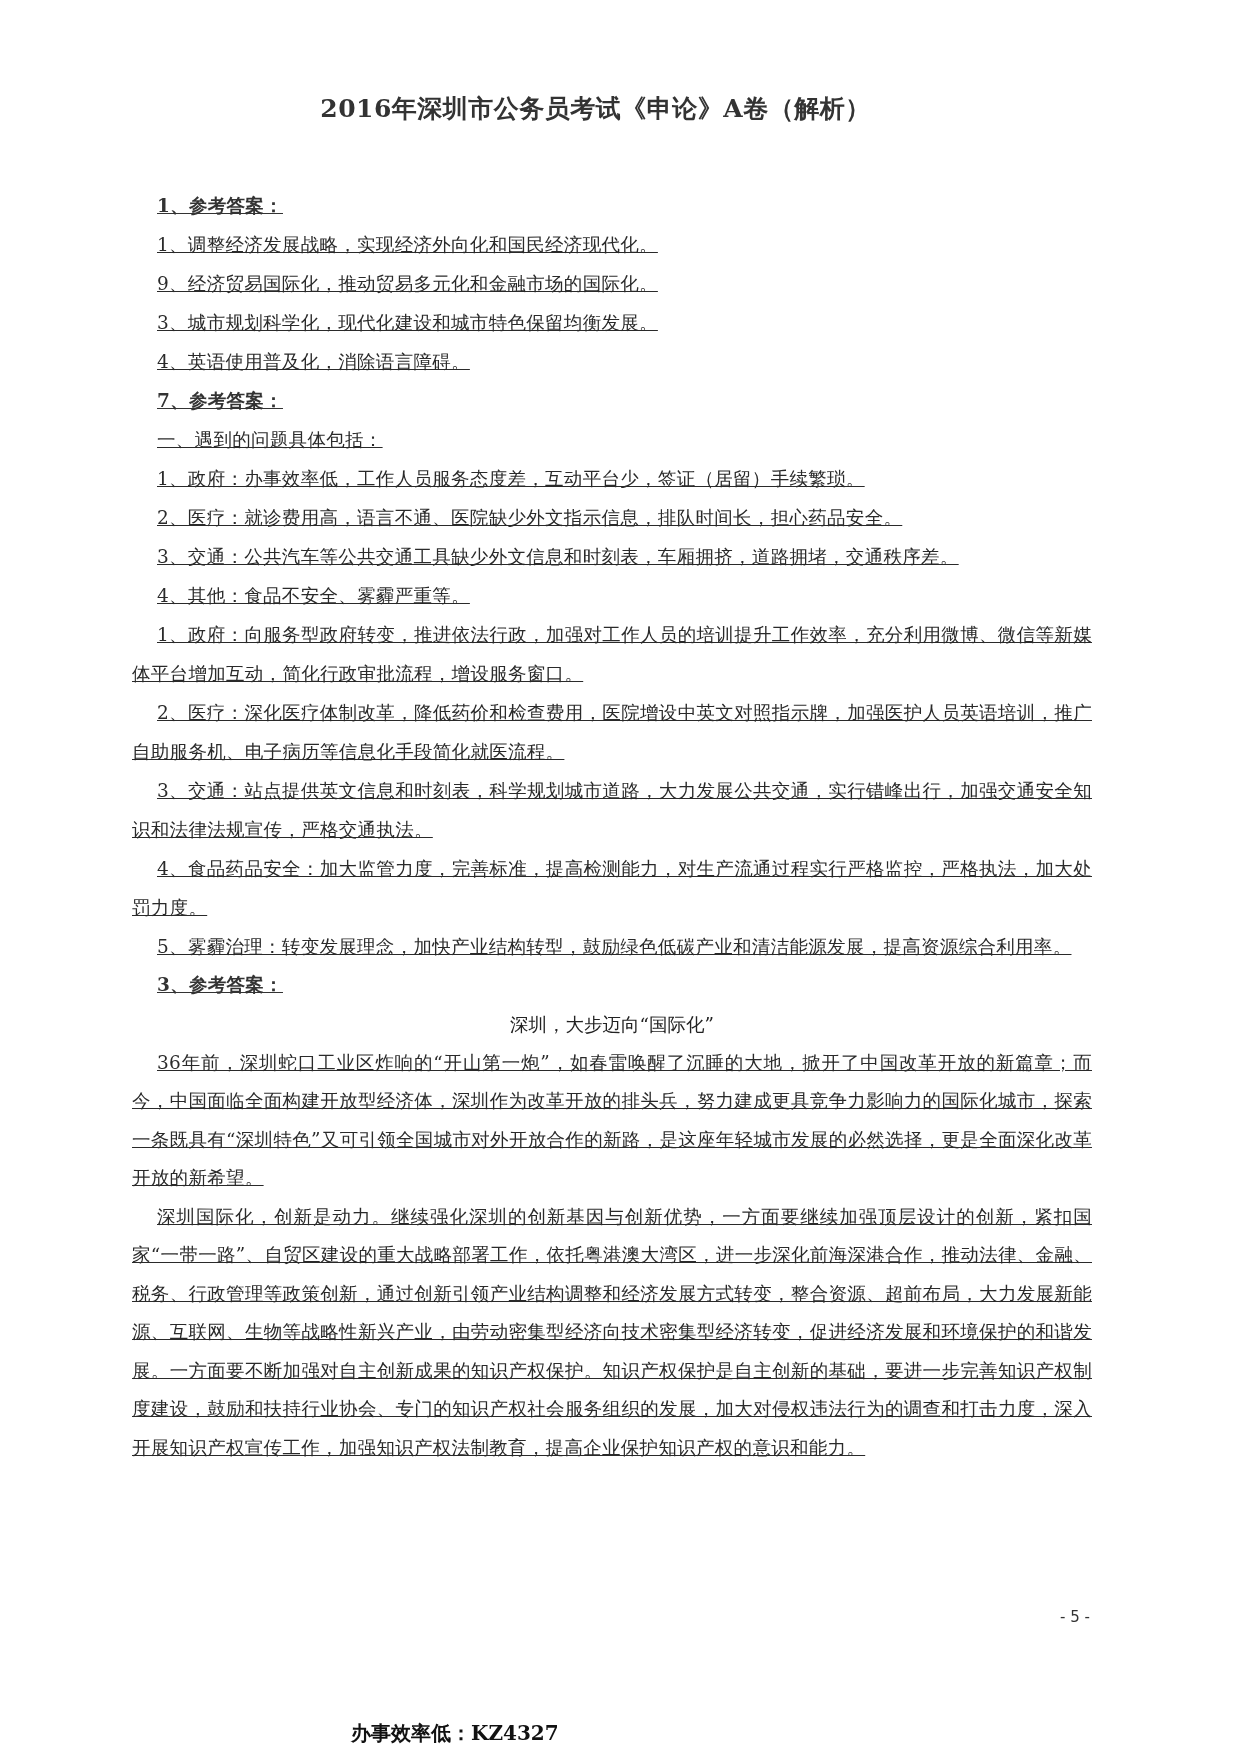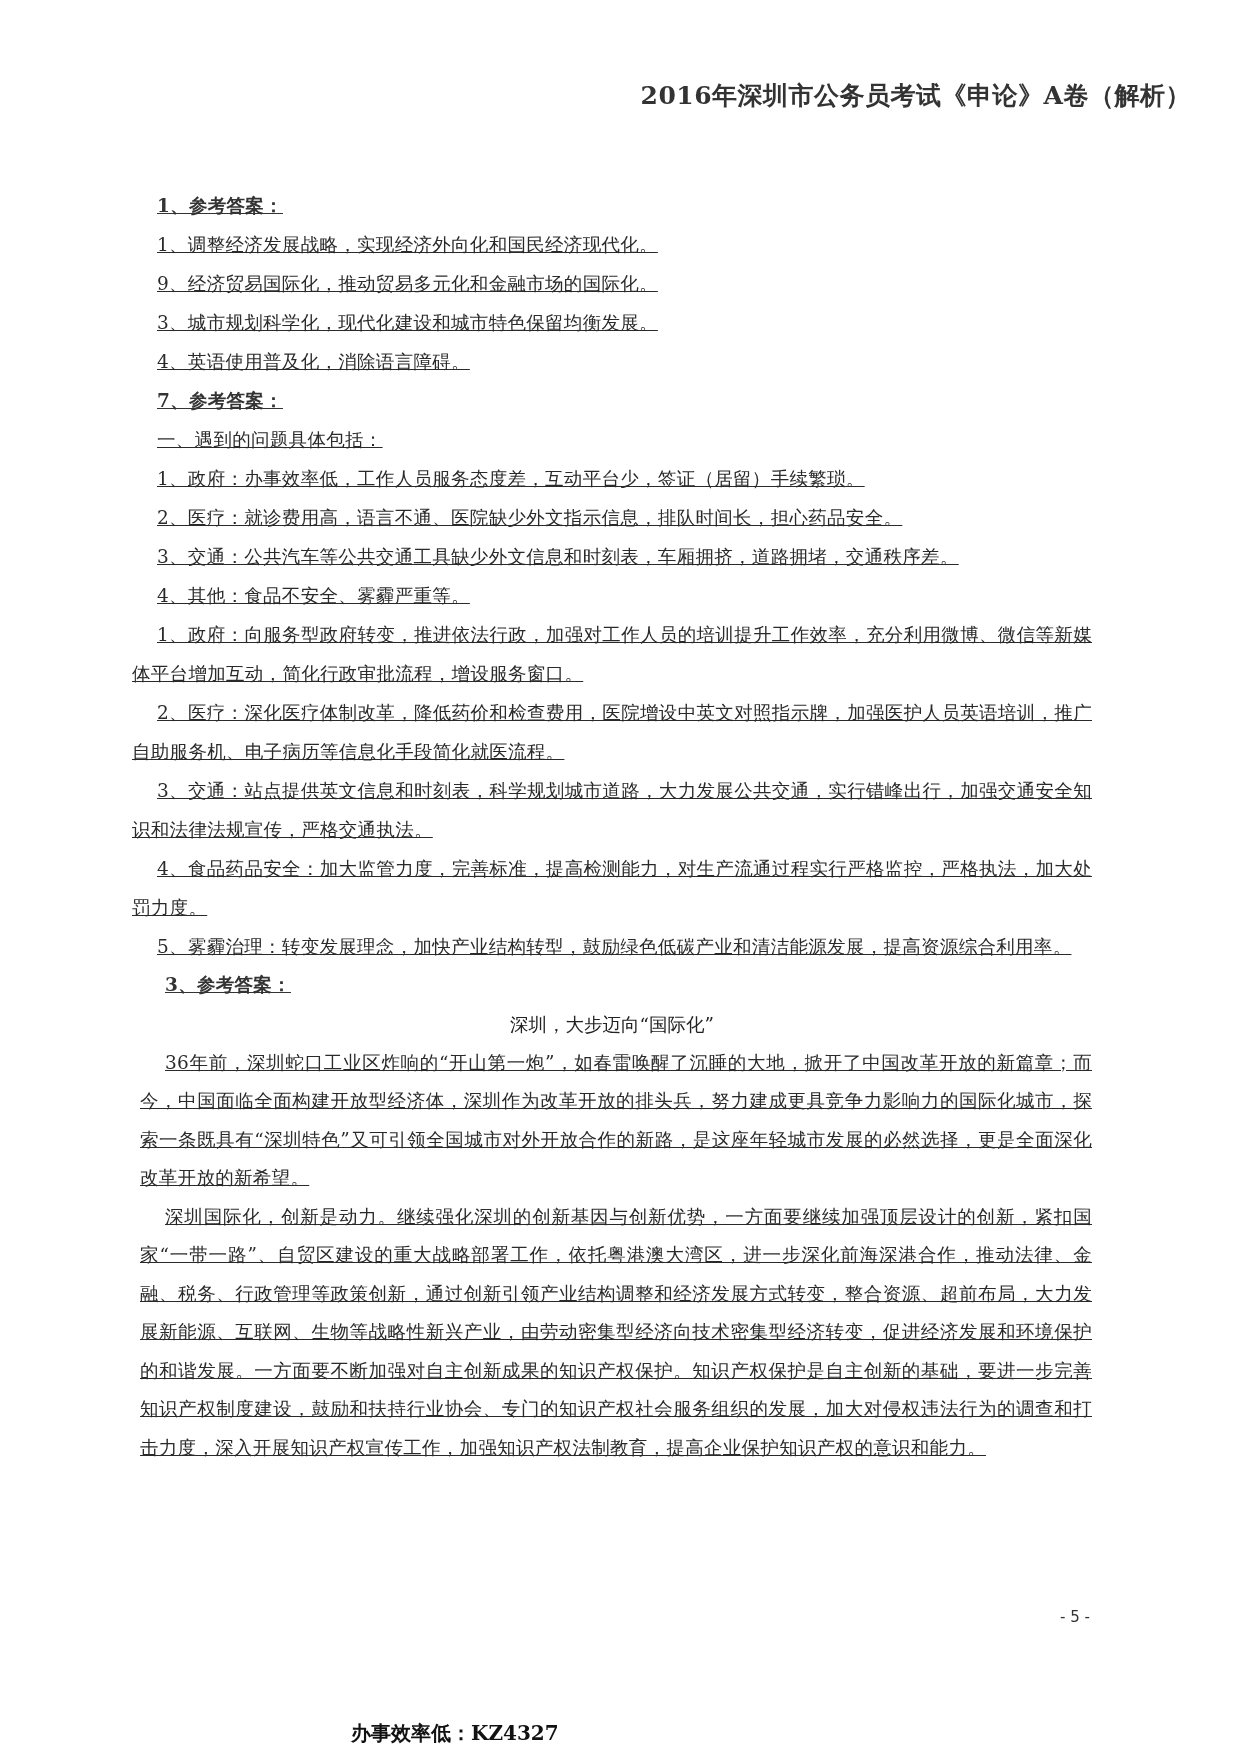--- a/index.html
+++ b/index.html
@@ -1,25 +1,25 @@
 <!DOCTYPE html>
 <html><head>
   <meta charset="utf-8">
   <style>
     html, body { margin: 0; padding: 0; background: #ffffff; }
     body { width: 1240px; height: 1754px; position: relative; overflow: hidden;
       font-family: "DejaVu Serif", "Liberation Serif", serif; color: #222; }
     .page { position: absolute; left: 0; top: 0; width: 1240px; height: 1754px; }
-    .title { position: absolute; top: 79px; left: 0; width: 1191px; text-align: right;
+    .title { position: absolute; top: 92px; left: 0; width: 1191px; text-align: center;
       font-size: 25px; font-weight: bold; color: #333; letter-spacing: 0.5px; }
     .body { position: absolute; left: 132px; top: 186px; width: 960px; }
     .p { font-size: 18.5px; line-height: 39px; margin: 0; text-indent: 25px; text-align: justify; letter-spacing: 0.3px; color: #2a2a2a; text-decoration: underline; }
     .h { font-weight: bold; color: #333; }
     .center { text-align: center; text-indent: 0; margin: 0; font-size: 18.5px; line-height: 39px; }
-    .essay .p { line-height: 38.5px; margin-left: 8px; }
+    .essay .p { line-height: 38.5px; }
     .pagenum { position: absolute; left: 1060px; top: 1608px; font-size: 15px;
       font-family: "DejaVu Sans", sans-serif; color: #333; }
     .footer { position: absolute; left: 351px; top: 1720px; font-size: 20px; font-weight: bold;
       color: #111; font-family: "DejaVu Serif", serif; }
   </style>
 </head>
 <body>
 
 <div class="page">
   <div class="title">2016年深圳市公务员考试《申论》A卷（解析）</div>

